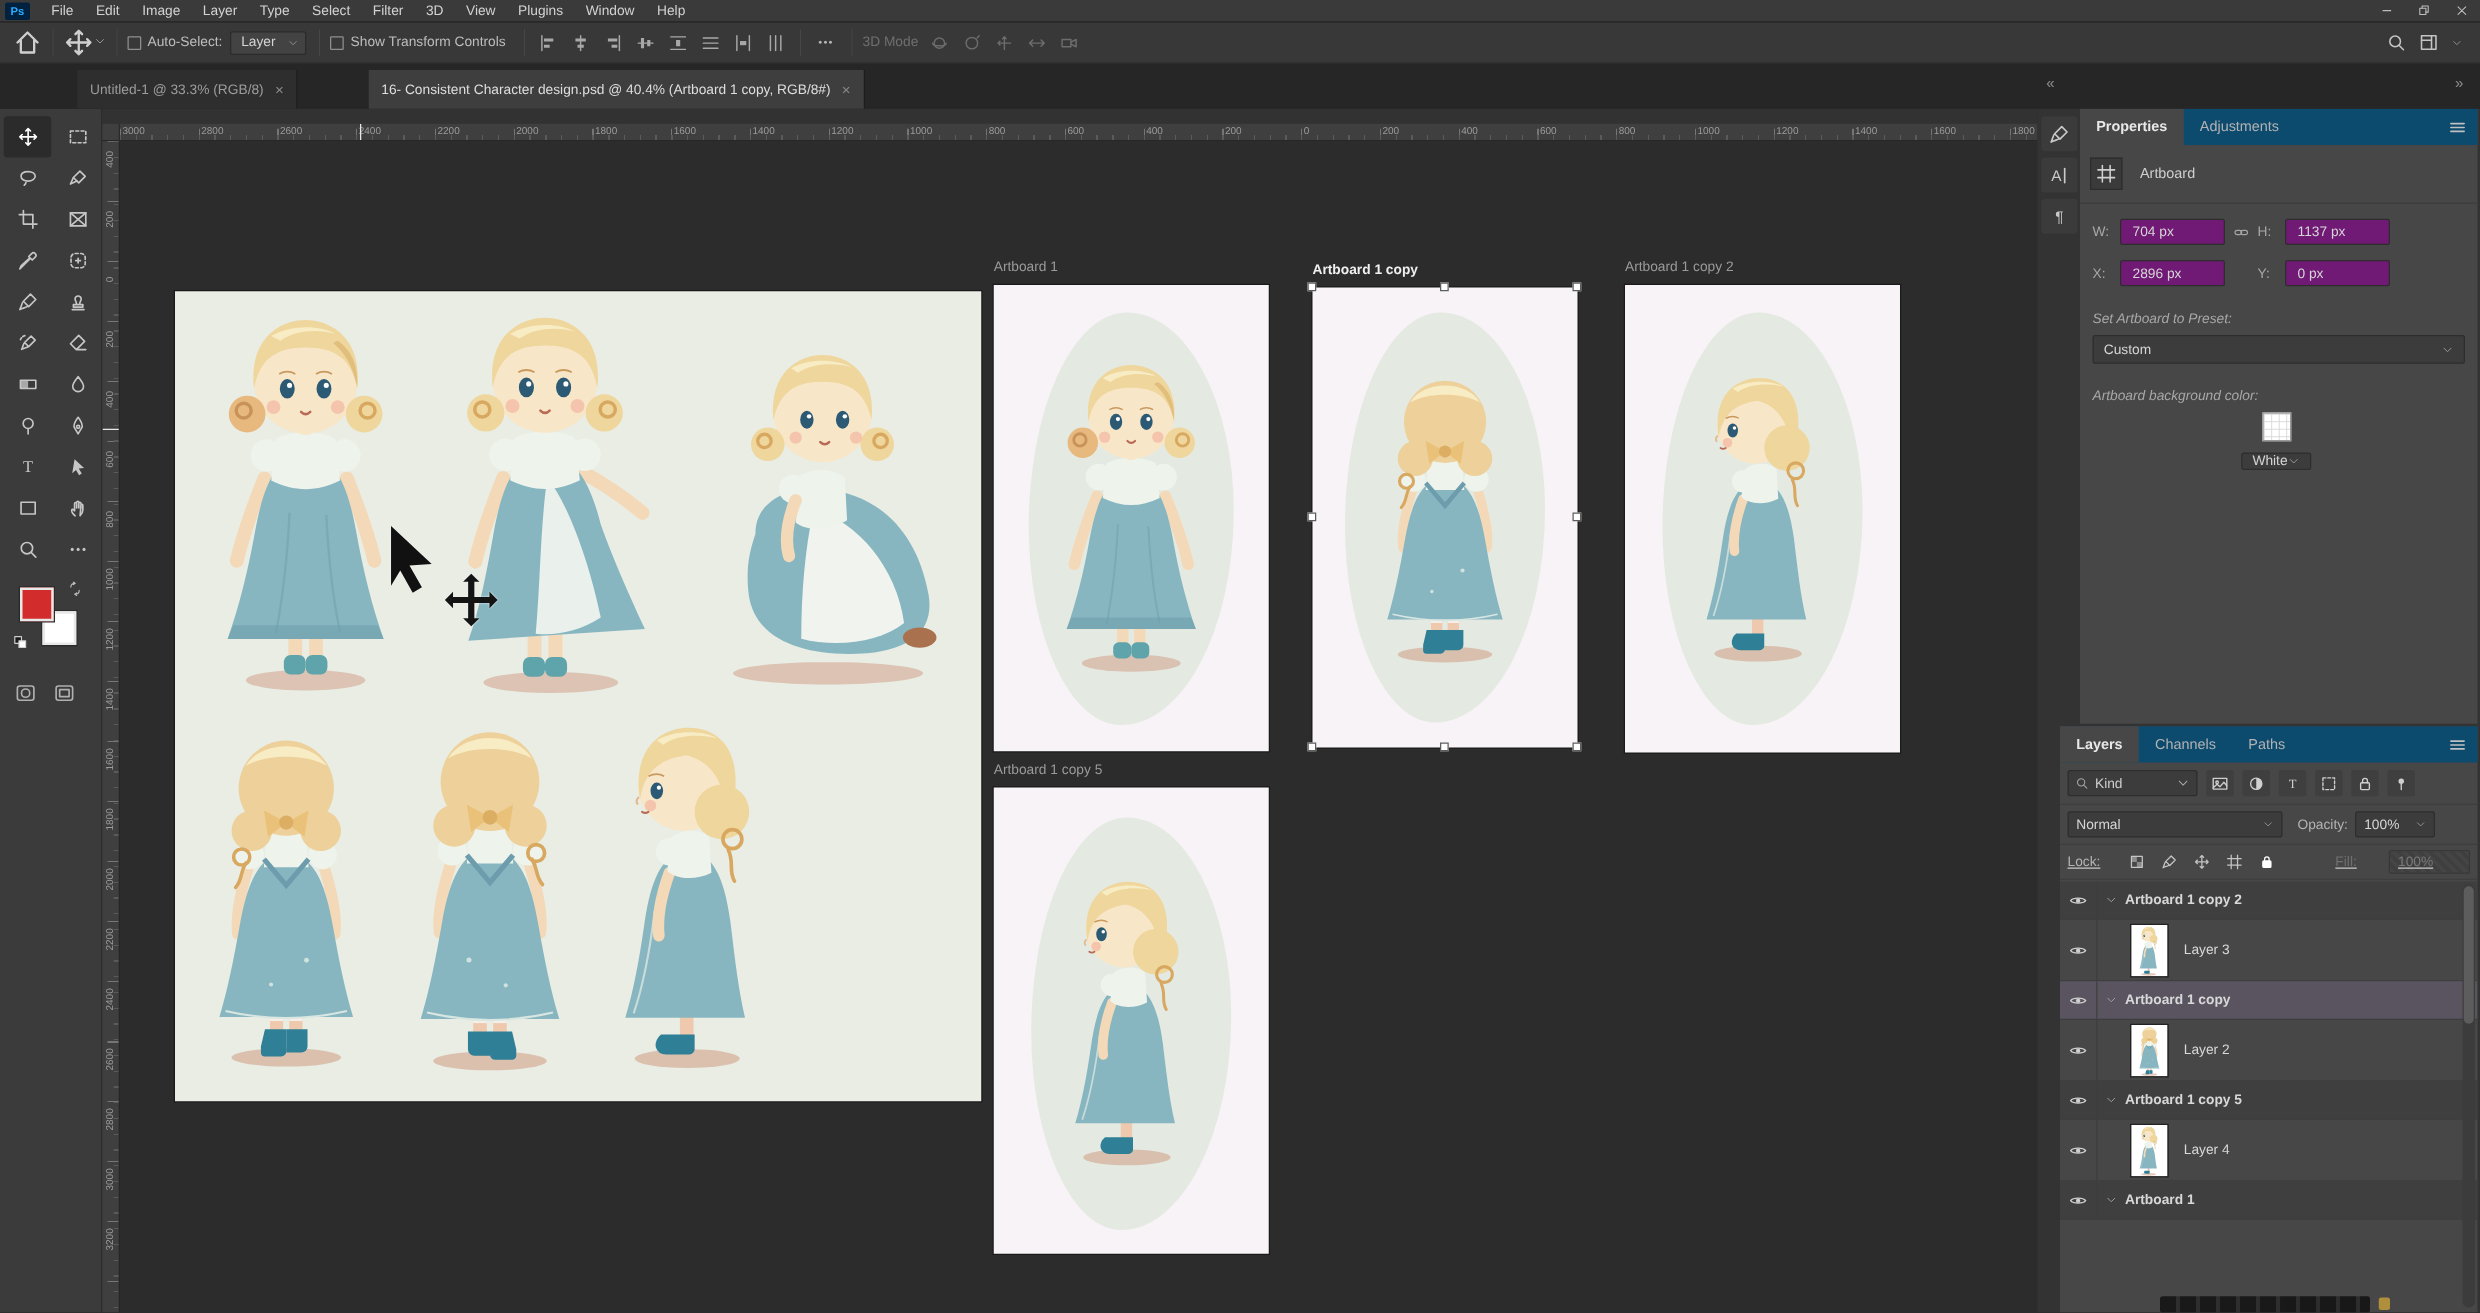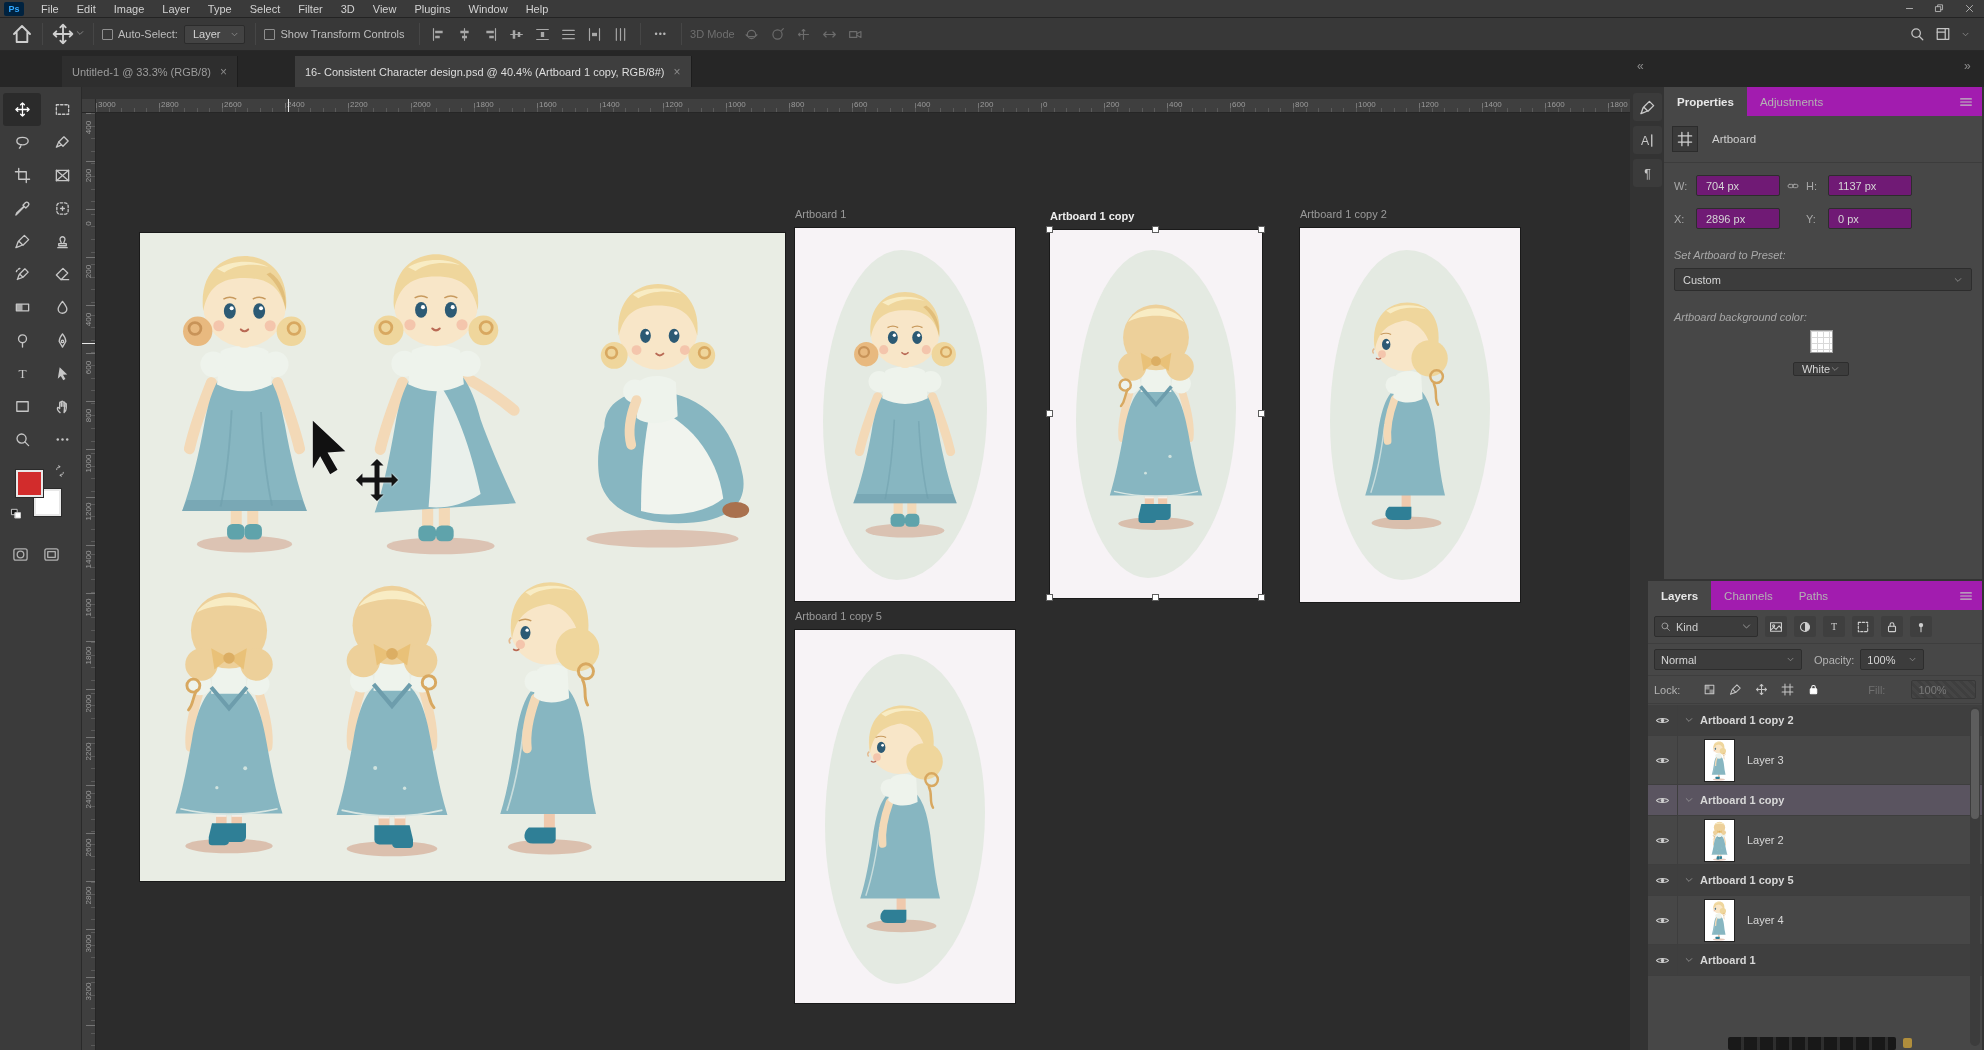--- a/index.html
+++ b/index.html
@@ -96,21 +96,21 @@
   .handle { position:absolute; width:7px; height:7px; background:#ffffff; border:1px solid #5d5d5d; z-index:5;}
   .cursor-arrow,.cursor-move { position:absolute; filter:drop-shadow(0 0 1px #f2f2f2); z-index:6;}
 
   
   .dock { position:absolute; left:1630px; top:0; width:354px; height:963px; background:#333333; }
   .panel-strip { position:absolute; left:3px; top:6px; width:30px; display:flex; flex-direction:column; gap:5px;}
   .strip-btn { width:29px; height:28px; background:#3b3b3b; border-radius:3px; display:flex; align-items:center; justify-content:center; color:#c9c9c9;}
   .strip-btn .ic { width:17px; height:17px; }
 
   .panel { position:absolute; background:#474747; }
-  .panel-tabs { height:29px; background:#a21caf; display:flex; align-items:stretch; position:relative;}
+  .panel-tabs { height:29px; background:#0c4a6e; display:flex; align-items:stretch; position:relative;}
   .panel-tab { padding:0 13px; display:flex; align-items:center; font-size:11.5px; color:#b3b3b3; }
   .panel-tab.active { background:#474747; color:#e8e8e8; font-weight:bold; }
   .panel-menu { position:absolute; right:8px; top:7px; width:16px; height:16px; color:#c0c0c0;}
 
   .properties-panel { left:34px; top:0; width:318px; height:492px; }
   .props-body { position:relative; height:463px; }
   .prop-objrow { display:flex; align-items:center; gap:14px; padding:10px 8px; border-bottom:1px solid #3c3c3c;}
   .prop-objicon { width:26px; height:26px; background:#3a3a3a; border:1px solid #2c2c2c; display:flex; align-items:center; justify-content:center; color:#d0d0d0;}
   .prop-objname { color:#cfcfcf; font-size:11.5px;}
   .fieldrow { display:flex; align-items:center; margin:12px 10px 0; }
@@ -134,28 +134,28 @@
   .lp-row { display:flex; align-items:center; border-bottom:1px solid #3e3e3e; padding:0 6px; position:relative;}
   .lp-filter { height:34px; gap:7px; }
   .kind-well { width:104px; height:21px; background:#3c3c3c; border:1px solid #2d2d2d; border-radius:2px;
     display:flex; align-items:center; gap:5px; padding:0 5px; color:#cfcfcf;}
   .kind-well .ic { width:11px; height:11px; color:#a5a5a5;}
   .kind-well .chev { margin-left:auto; }
   .filter-icons { display:flex; gap:7px; }
   .filter-btn { width:22px; height:21px; display:flex; align-items:center; justify-content:center; color:#cfcfcf; background:#3f3f3f; border-radius:2px;}
   .filter-btn .ic{ width:14px; height:14px;}
   .lp-blend { height:32px; }
-  .blend-well { width:148px; height:21px; background:#3c3c3c; border:1px solid #2d2d2d; border-radius:2px;
+  .blend-well { width:172px; height:21px; background:#3c3c3c; border:1px solid #2d2d2d; border-radius:2px;
     display:flex; align-items:center; justify-content:space-between; padding:0 6px; color:#d6d6d6;}
   .blend-well .ic{ width:9px; height:9px; color:#9a9a9a;}
   .op-label { margin-left:12px; color:#b3b3b3; }
   .op-well { width:64px; height:21px; margin-left:6px; background:#3c3c3c; border:1px solid #2d2d2d; border-radius:2px;
     display:flex; align-items:center; justify-content:space-between; padding:0 6px; color:#d6d6d6;}
   .op-well .ic{ width:9px; height:9px; color:#9a9a9a;}
-  .lp-lock { height:28px; gap:20px; }
+  .lp-lock { height:28px; gap:20px;text-decoration:underline; }
   .lock-label { color:#b3b3b3; }
   .lock-icons { display:flex; gap:8px; }
   .lock-btn { width:18px; height:18px; display:flex; align-items:center; justify-content:center; color:#c5c5c5;}
   .lock-btn .ic { width:13px; height:13px; }
   .lock-btn.lit { color:#ffffff; }
   .fill-label { margin-left:26px; color:#707070; }
   .fill-well { width:72px; height:19px; margin-left:6px; border:1px solid #383838; border-radius:2px; color:#7a7a7a;
     background:repeating-linear-gradient(45deg,#454545 0 3px,#3f3f3f 3px 6px); display:flex; align-items:center; padding-left:6px;}
   .layer-list { position:absolute; left:0; right:0; top:124px; bottom:0; overflow:hidden; }
   .lrow { display:flex; align-items:center; border-bottom:1px solid #3e3e3e; }

